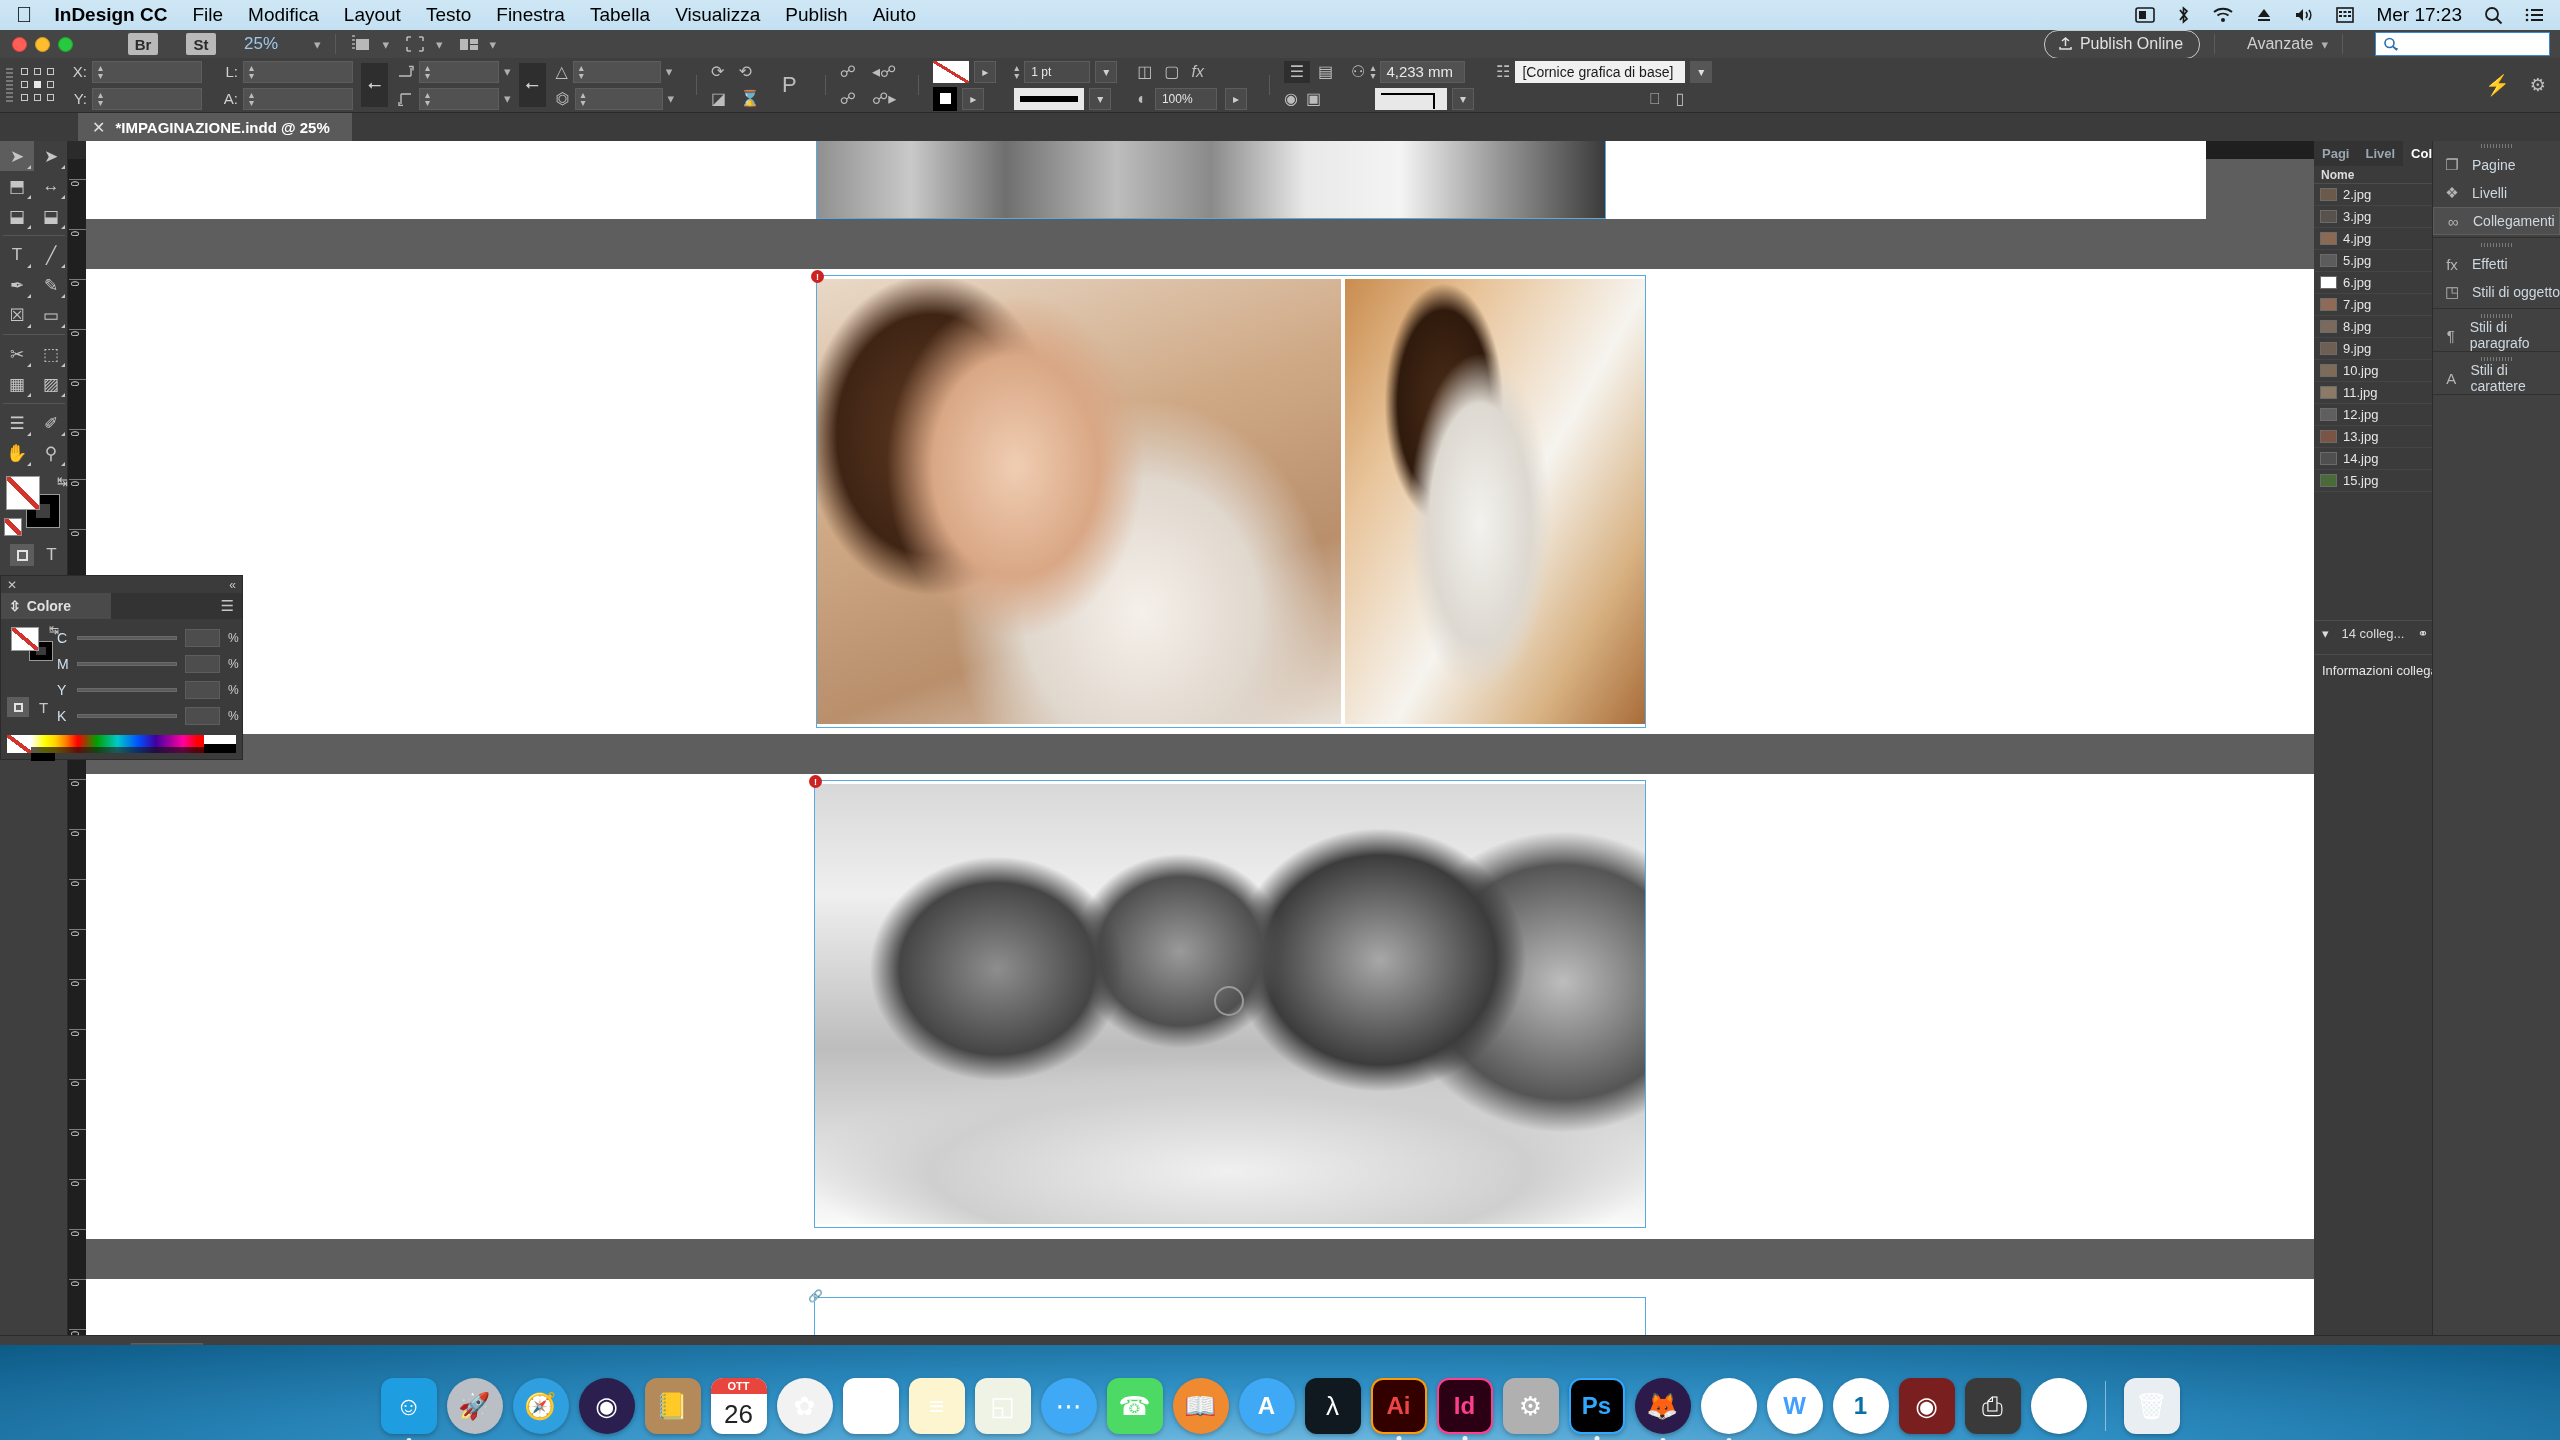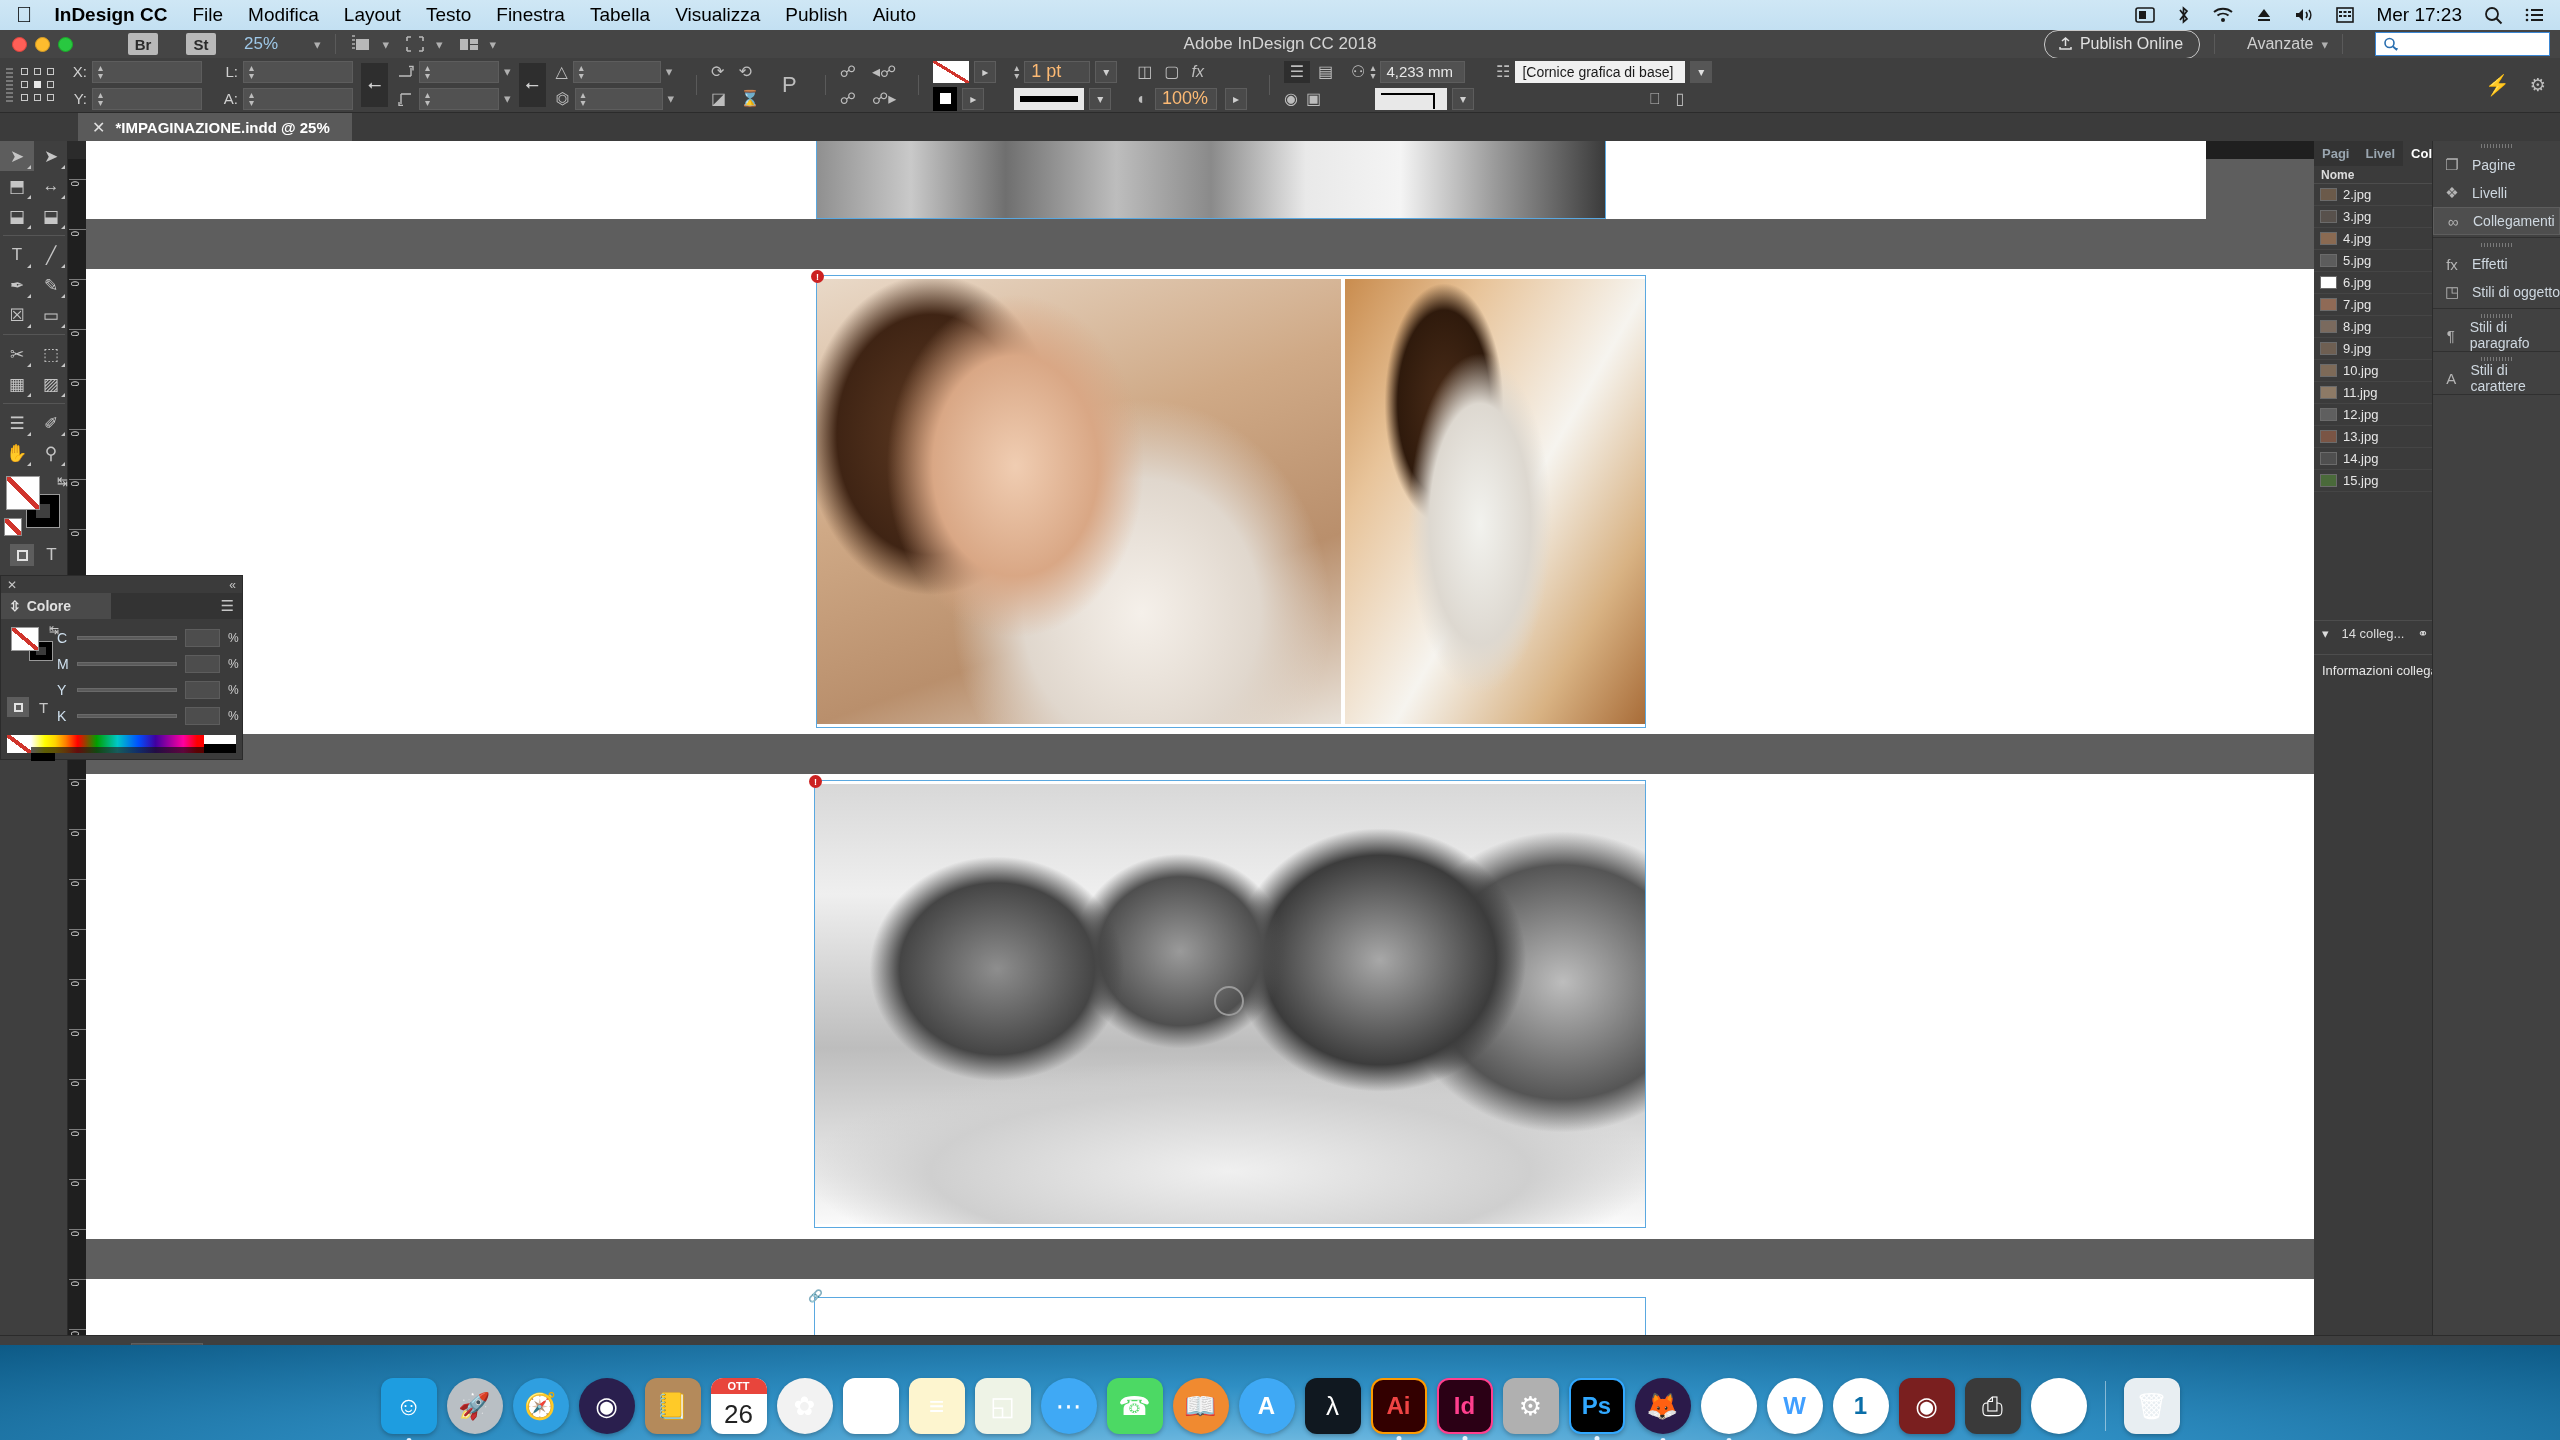--- a/index.html
+++ b/index.html
@@ -87,21 +87,21 @@
   .linkbtn { width: 27px; height: 44px; background: #2e2e2e; color: #cfcfcf;
              display:flex; align-items:center; justify-content:center; font-size:17px; margin-right:10px; }
   .swatchA { width: 36px; height: 22px; background:#fff; position: relative; }
   .swatchA:after { content:''; position:absolute; left:0; top:0; right:0; bottom:0;
     background: linear-gradient(to top right, transparent 46%, #d0342c 46%, #d0342c 54%, transparent 54%); }
   .swatchB { width: 24px; height: 24px; background:#000; display:flex; align-items:center; justify-content:center; }
   .swatchB i { width: 11px; height: 11px; background: #fff; }
   .arrbtn { width: 22px; height: 22px; background:#4a4a4a; border:1px solid #5d5d5d; color:#cfcfcf;
             font-size: 12px; display:flex; align-items:center; justify-content:center; }
   .strokeinp { height: 22px; background:#4a4a4a; border:1px solid #5d5d5d; display:flex;align-items:center;
-               padding: 0 6px; color:#fdba74; font-size:18px;text-align:center; }
+               padding: 0 6px; color:#e5e5e5; font-size:12px;text-align:center; }
   .strokestyle { width: 70px; height: 22px; background:#e8e8e8; display:flex; align-items:center; justify-content:center; }
   .strokestyle i { width: 58px; height: 6px; background:#000; }
   .cornerstyle { width: 72px; height: 22px; background:#e8e8e8; position:relative; }
   .cornerstyle:before { content:''; position:absolute; left:6px; top:5px; width:52px; height:14px;
     border-top: 2px solid #000; border-right: 2px solid #000; }
   .objstyle { width: 170px; height: 22px; background:#f0f0f0; color:#1a1a1a; font-size: 14px;
               display: flex; align-items:center; padding-left:7px; }
   .objstyle-arrow { width:22px; height:22px; background:#565656; color:#e0e0e0; font-size:12px;
                     display:flex;align-items:center;justify-content:center; }
   .mmval { color:#e8e8e8; font-size:15px; }
@@ -370,21 +370,20 @@
 </div>
 
 <div id="idapp">
 
   <div id="titlebar">
     <div class="traffic">
       <div class="tl r"></div>
       <div class="tl y"></div>
       <div class="tl g"></div>
     </div>
-    <div class="apptitle">Adobe InDesign CC 2018</div>
     <div class="tbitems">
       <div class="sqbtn">Br</div>
       <div class="sqbtn">St</div>
       <div class="zoomval">25%</div>
       <div class="caret">▾</div>
       <div class="vdiv"></div>
       <div class="ibox">
         <svg width="24" height="20" viewBox="0 0 24 20">
             <rect x="6" y="5" width="13" height="11" fill="#b8b8b8"></rect>
             <path d="M2 2h3M2 6h3M2 10h3M2 14h3" stroke="#b0b0b0" stroke-width="1.4"></path>

